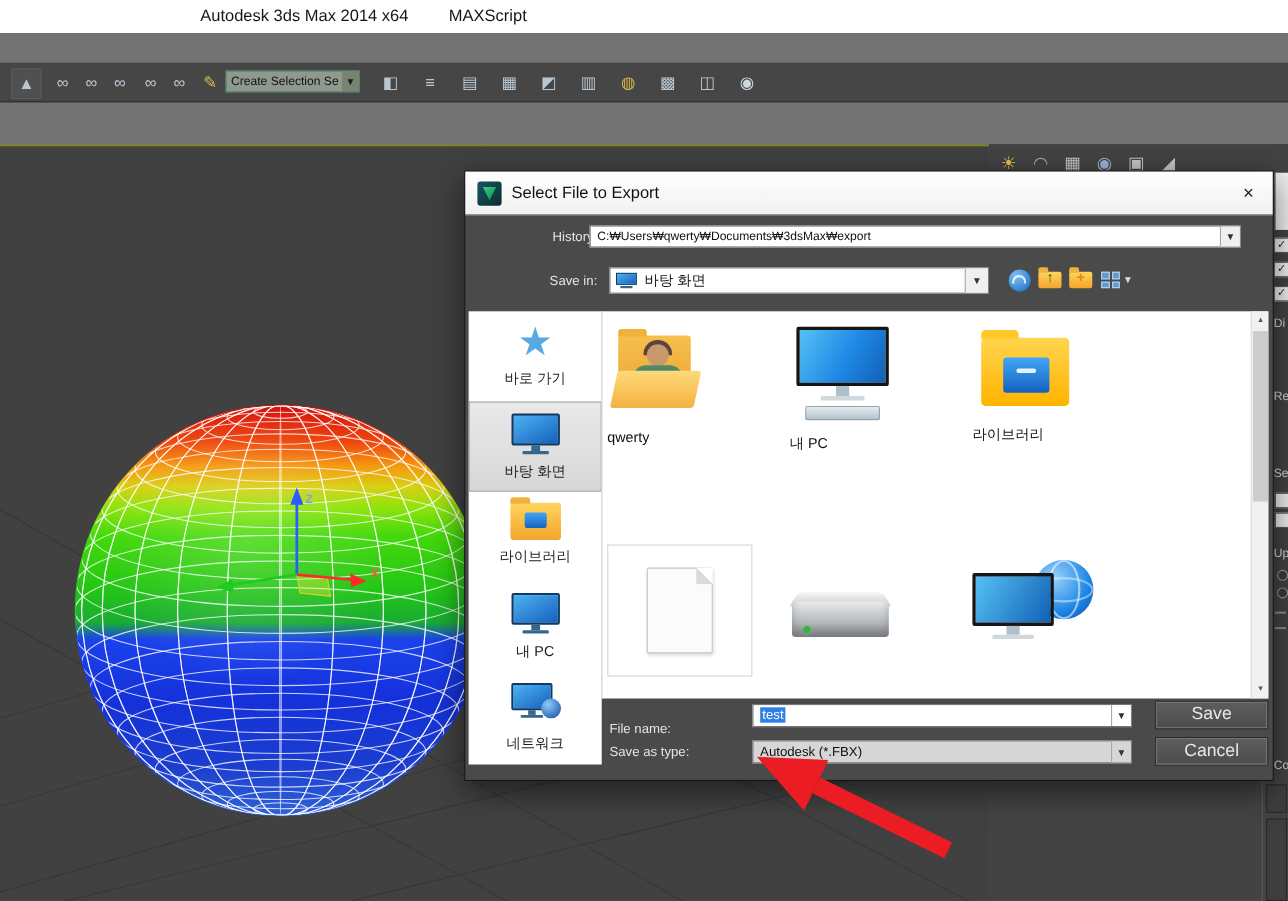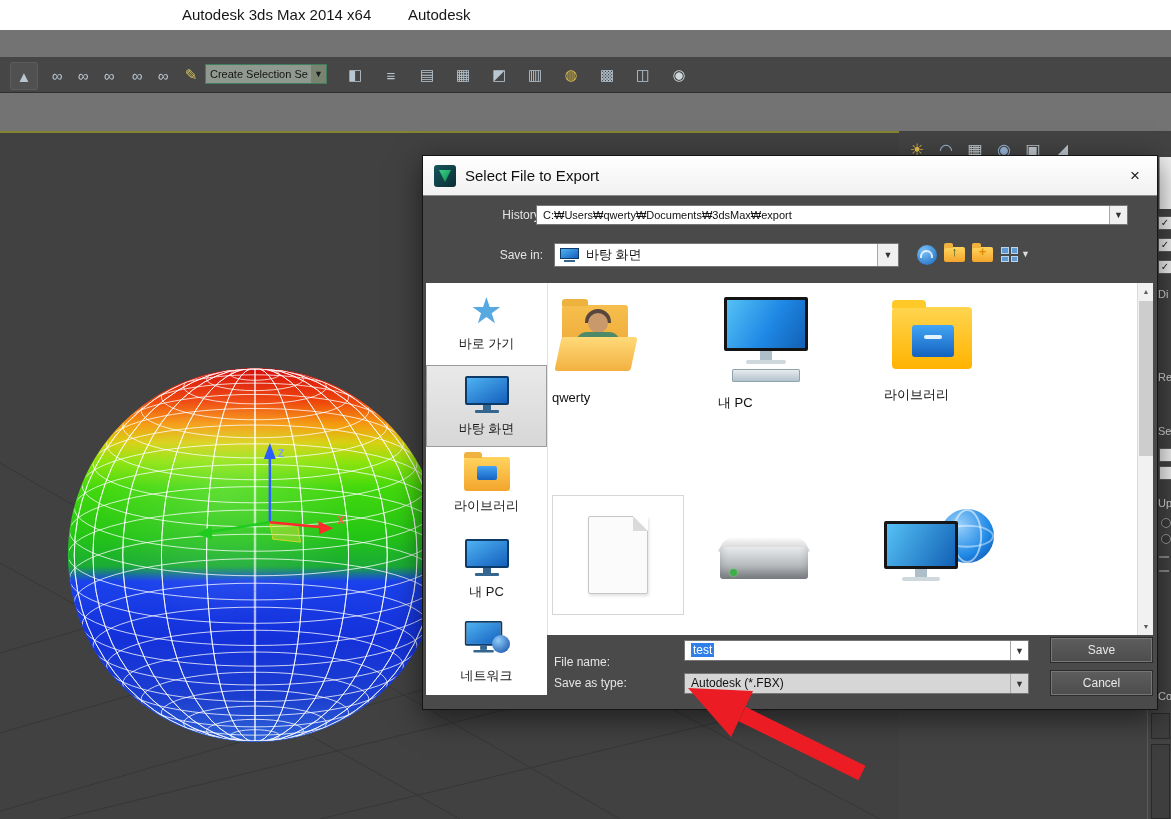--- a/index.html
+++ b/index.html
@@ -63,21 +63,21 @@
   .frow{position:absolute;left:4px;display:flex;}
   .fcell{width:166px;display:flex;flex-direction:column;}
   .fcell .lbl{margin-top:9px;font-size:13px;color:#0f0f0f;}
   .selbox{width:132px;height:120px;border:1px solid #d6d6d6;display:flex;align-items:center;justify-content:center;box-sizing:border-box;}
   
   #vscroll{position:absolute;left:589px;top:0;width:17px;height:352px;background:#f1f1f1;border-left:1px solid #dcdcdc;box-sizing:border-box;}
   #vscroll .sbtn{position:absolute;left:0;width:16px;height:17px;color:#5e5e5e;font-size:7px;display:flex;align-items:center;justify-content:center;}
   #vscroll .thumb{position:absolute;left:1px;top:18px;width:14px;height:155px;background:#cdcdcd;}
   
   .dlg-btn{position:absolute;width:101px;height:24px;background:linear-gradient(#5d5d5d,#4d4d4d);
-           border:1px solid #777;box-shadow:0 0 0 1px #2c2c2c;color:#e8e8e8;font-size:12px;
+           border:1px solid #777;box-shadow:0 0 0 1px #2c2c2c;color:#e8e8e8;font-size:16px;
            display:flex;align-items:center;justify-content:center;box-sizing:border-box;}
   .hl{background:#2f7fe8;color:#fff;padding:0 2px;}
   
   .mon-s{position:relative;width:46px;height:38px;}
   .mon-s .scr{position:absolute;left:1px;top:0;width:44px;height:29px;border:2px solid #0d3a66;border-radius:2px;
               background:linear-gradient(150deg,#4fb2f2,#1460bd);box-sizing:border-box;}
   .mon-s .std{position:absolute;left:19px;top:29px;width:8px;height:5px;background:#35668f;}
   .mon-s .bse{position:absolute;left:11px;top:34px;width:24px;height:3px;background:#35668f;border-radius:1px;}
   .star-ico{font-size:36px;color:#58a9e2;line-height:36px;}
   .fold-s{position:relative;width:46px;height:34px;background:linear-gradient(#ffd45e,#f3a52c);border-radius:3px;}
@@ -144,21 +144,21 @@
   .br-box{position:absolute;background:#3e3e3e;border:1px solid #2a2a2a;box-sizing:border-box;}
   #arrow-svg{position:absolute;left:0;top:0;width:1171px;height:819px;pointer-events:none;z-index:60;}
 </style>
 </head>
 <body>
 
 <div id="stage">
 
   <div class="abs" id="titlebar">
     <span class="t1">Autodesk 3ds Max  2014 x64</span>
-    <span class="t2">Autodesk</span>
+    <span class="t2">MAXScript</span>
   </div>
 
 
   <div class="abs" id="toolbar">
     <div class="tbtn boxed" style="left:10px">▲</div>
     <div class="tbtn" style="left:44px">∞</div>
     <div class="tbtn" style="left:70px">∞</div>
     <div class="tbtn" style="left:96px">∞</div>
     <div class="tbtn" style="left:124px">∞</div>
     <div class="tbtn" style="left:150px">∞</div>
@@ -279,21 +279,21 @@
     <div class="cp-icon" style="left:93px;color:#9ab7d8">◉</div>
     <div class="cp-icon" style="left:122px;color:#c0c8ce">▣</div>
     <div class="cp-icon" style="left:151px;color:#c0c8ce">◢</div>
   </div>
 
   <div class="abs" style="left:1159px;top:157px;width:12px;height:52px;background:#f2f2f2;border-left:1px solid #9a9a9a;"></div>
   <div class="frag-check" style="left:1158px;top:216px">✓</div>
   <div class="frag-check" style="left:1158px;top:238px">✓</div>
   <div class="frag-check" style="left:1158px;top:260px">✓</div>
   <div class="frag-label" style="left:1158px;top:288px">Di</div>
-  <div class="frag-label" style="left:1158px;top:371px">Re</div>
+  <div class="frag-label" style="left:1158px;top:355px">Re</div>
   <div class="frag-label" style="left:1158px;top:425px">Se</div>
   <div class="frag-check" style="left:1159px;top:448px"></div>
   <div class="frag-check" style="left:1159px;top:466px"></div>
   <div class="frag-label" style="left:1158px;top:497px">Up</div>
   <div class="frag-radio" style="left:1161px;top:518px"></div>
   <div class="frag-radio" style="left:1161px;top:534px"></div>
   <div class="frag-dash" style="left:1159px;top:556px"></div>
   <div class="frag-dash" style="left:1159px;top:570px"></div>
   <div class="frag-label" style="left:1158px;top:690px">Co</div>
 

